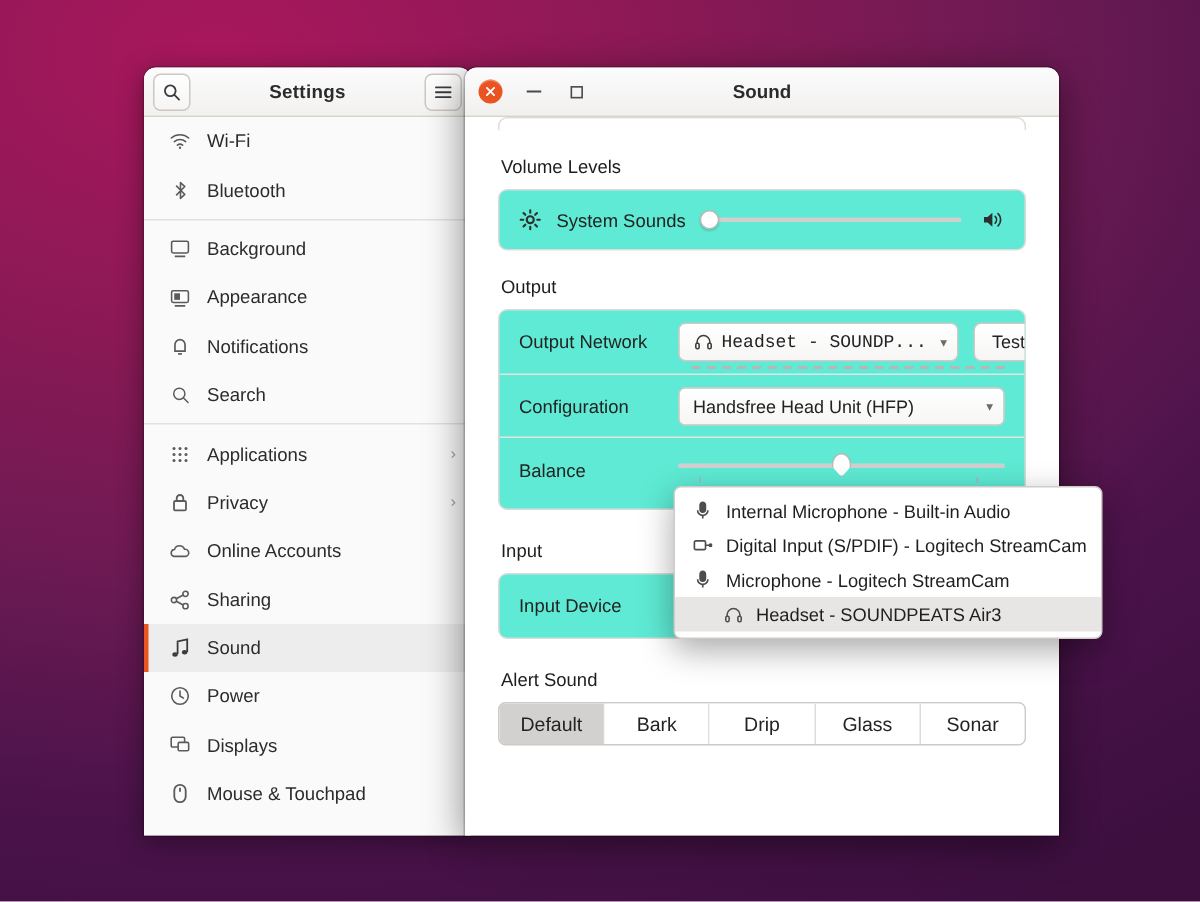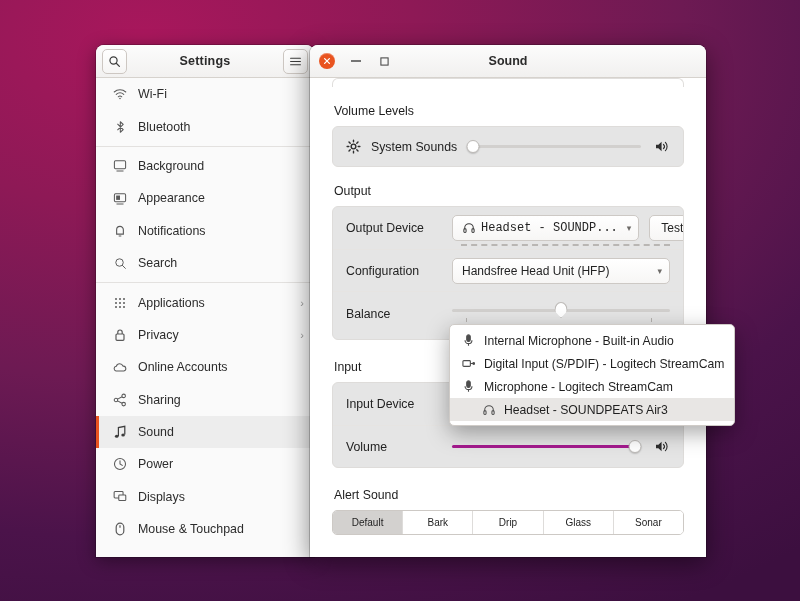--- a/index.html
+++ b/index.html
@@ -176,21 +176,21 @@
   .section-title {
     font-size: 12.3px;
     font-weight: normal;
     color: #1d1d1d;
     margin: 17px 0 8px 2px;
   }
 
   .card {
     border: 1px solid #dedcda;
     border-radius: 6px;
-    background: #e5e5e5;
+    background: #5eead4;
     overflow: hidden;
   }
   .row {
     display: flex;
     align-items: center;
     padding: 0 13px;
     min-height: 39px;
     gap: 10px;
     position: relative;
   }
@@ -320,21 +320,21 @@
   .segmented {
     display: flex;
     border: 1px solid #cdc9c5;
     border-radius: 5px;
     overflow: hidden;
     background: #fff;
   }
   .seg {
     flex: 1 1 0;
     text-align: center;
-    font-size: 10px;
+    font-size: 13px;
     color: #232323;
     padding: 6px 0;
     cursor: pointer;
     background: #ffffff;
     border-right: 1px solid #dedcda;
   }
   .seg:last-child { border-right: none; }
   .seg.active { background: #d3d1cf; }
 
   
@@ -606,21 +606,21 @@
               <path d="M9 4.6a3.4 3.4 0 0 1 0 4.8" fill="none" stroke="#2e2e2e" stroke-width="1.2" stroke-linecap="round"></path>
               <path d="M11.1 2.6a6.2 6.2 0 0 1 0 8.8" fill="none" stroke="#2e2e2e" stroke-width="1.2" stroke-linecap="round"></path>
             </svg>
           </span>
         </div>
       </div>
 
       <div class="section-title">Output</div>
       <div class="card">
         <div class="row" style="min-height:42px;">
-          <span class="row-label">Output Device</span>
+          <span class="row-label">Output Network</span>
           <span class="combo" style="flex:1 1 auto;">
             <span class="dd-ico">
               <svg width="12" height="12" viewBox="0 0 14 14" fill="none" stroke="#3c3c3c" stroke-width="1.2">
                 <path d="M2 8.4V7a5 5 0 0 1 10 0v1.4"></path>
                   <rect x="1" y="8" width="2.6" height="4.2" rx="1.1"></rect>
                   <rect x="10.4" y="8" width="2.6" height="4.2" rx="1.1"></rect>
               </svg>
             </span>
             <span style="flex:1 1 auto;font-family:Liberation Mono, monospace;">Headset - SOUNDP...</span>
             <span class="caret">▾</span>
@@ -655,35 +655,20 @@
               </span>
             </span>
           </span>
         </div>
       </div>
 
       <div class="section-title" style="margin-top:20px;">Input</div>
       <div class="card">
         <div class="row" style="min-height:42px;">
           <span class="row-label">Input Device</span>
-        </div>
-        <div class="row" style="min-height:42px;">
-          <span class="row-label">Volume</span>
-          <span class="slider">
-            <span class="track"></span>
-            <span class="fill" style="width:97%;"></span>
-            <span class="knob" style="left:97%;"></span>
-          </span>
-          <span class="spk">
-            <svg width="15" height="13" viewBox="0 0 16 14" fill="#2e2e2e">
-              <path d="M1 5h2.6L7 2v10L3.6 9H1z"></path>
-              <path d="M9 4.6a3.4 3.4 0 0 1 0 4.8" fill="none" stroke="#2e2e2e" stroke-width="1.2" stroke-linecap="round"></path>
-              <path d="M11.1 2.6a6.2 6.2 0 0 1 0 8.8" fill="none" stroke="#2e2e2e" stroke-width="1.2" stroke-linecap="round"></path>
-            </svg>
-          </span>
         </div>
       </div>
 
       <div class="section-title" style="margin-top:20px;">Alert Sound</div>
       <div class="segmented">
         <div class="seg active">Default</div>
         <div class="seg">Bark</div>
         <div class="seg">Drip</div>
         <div class="seg">Glass</div>
         <div class="seg">Sonar</div>

